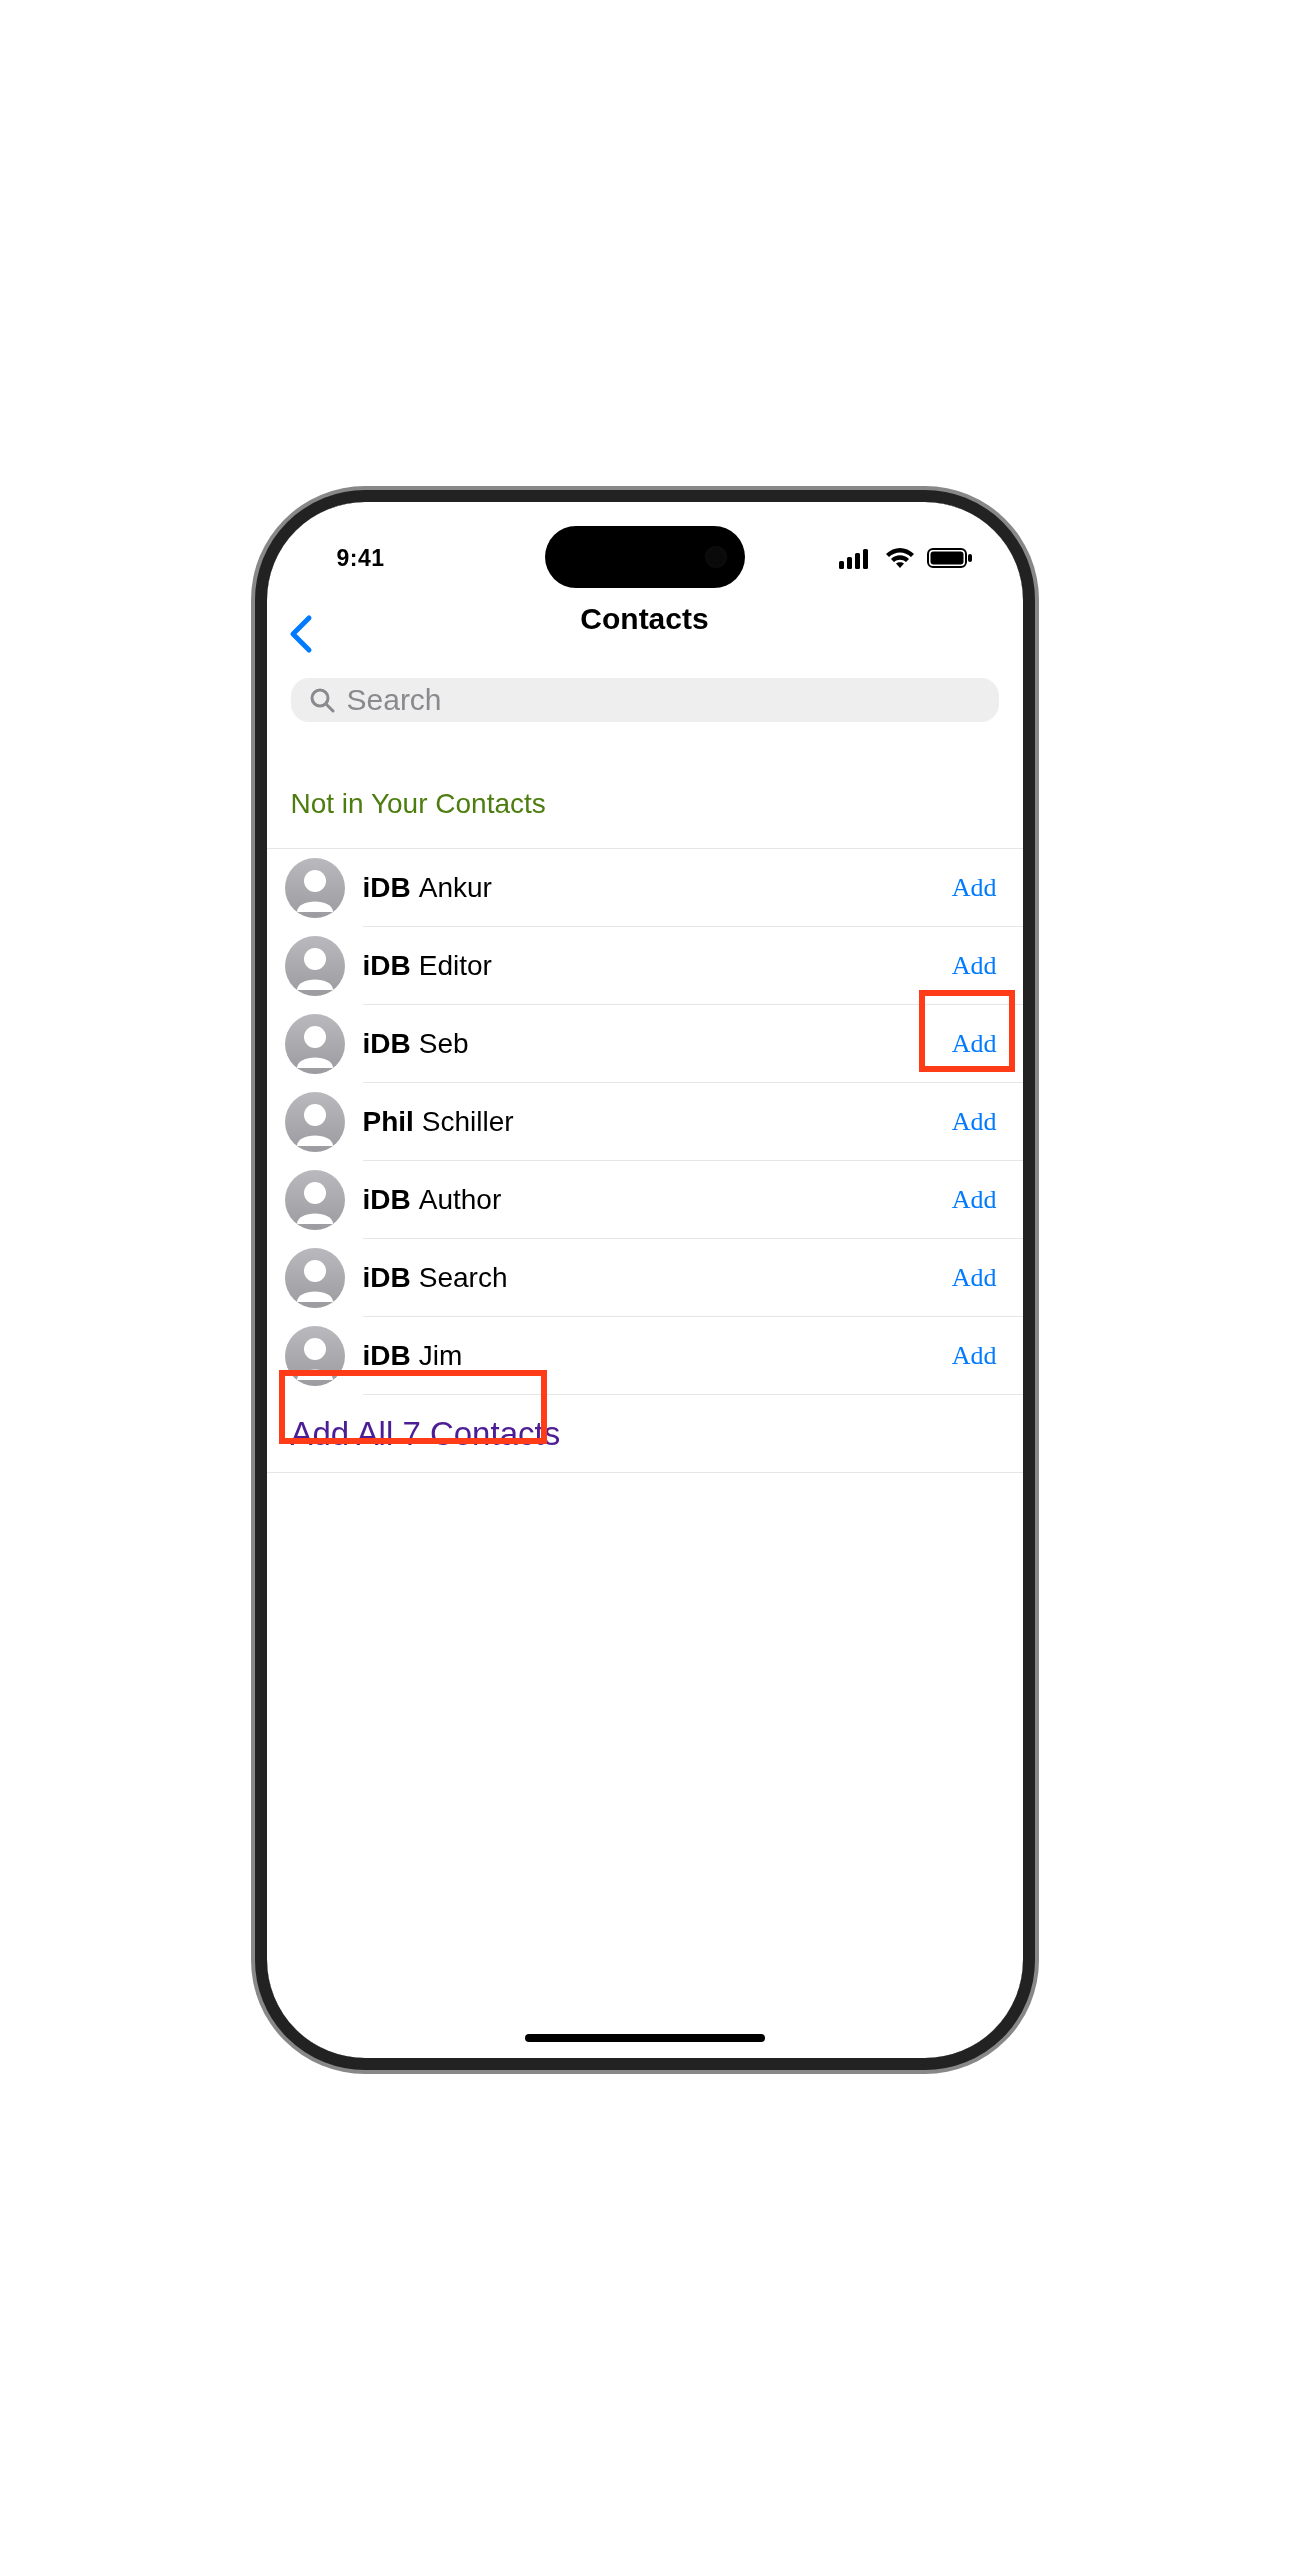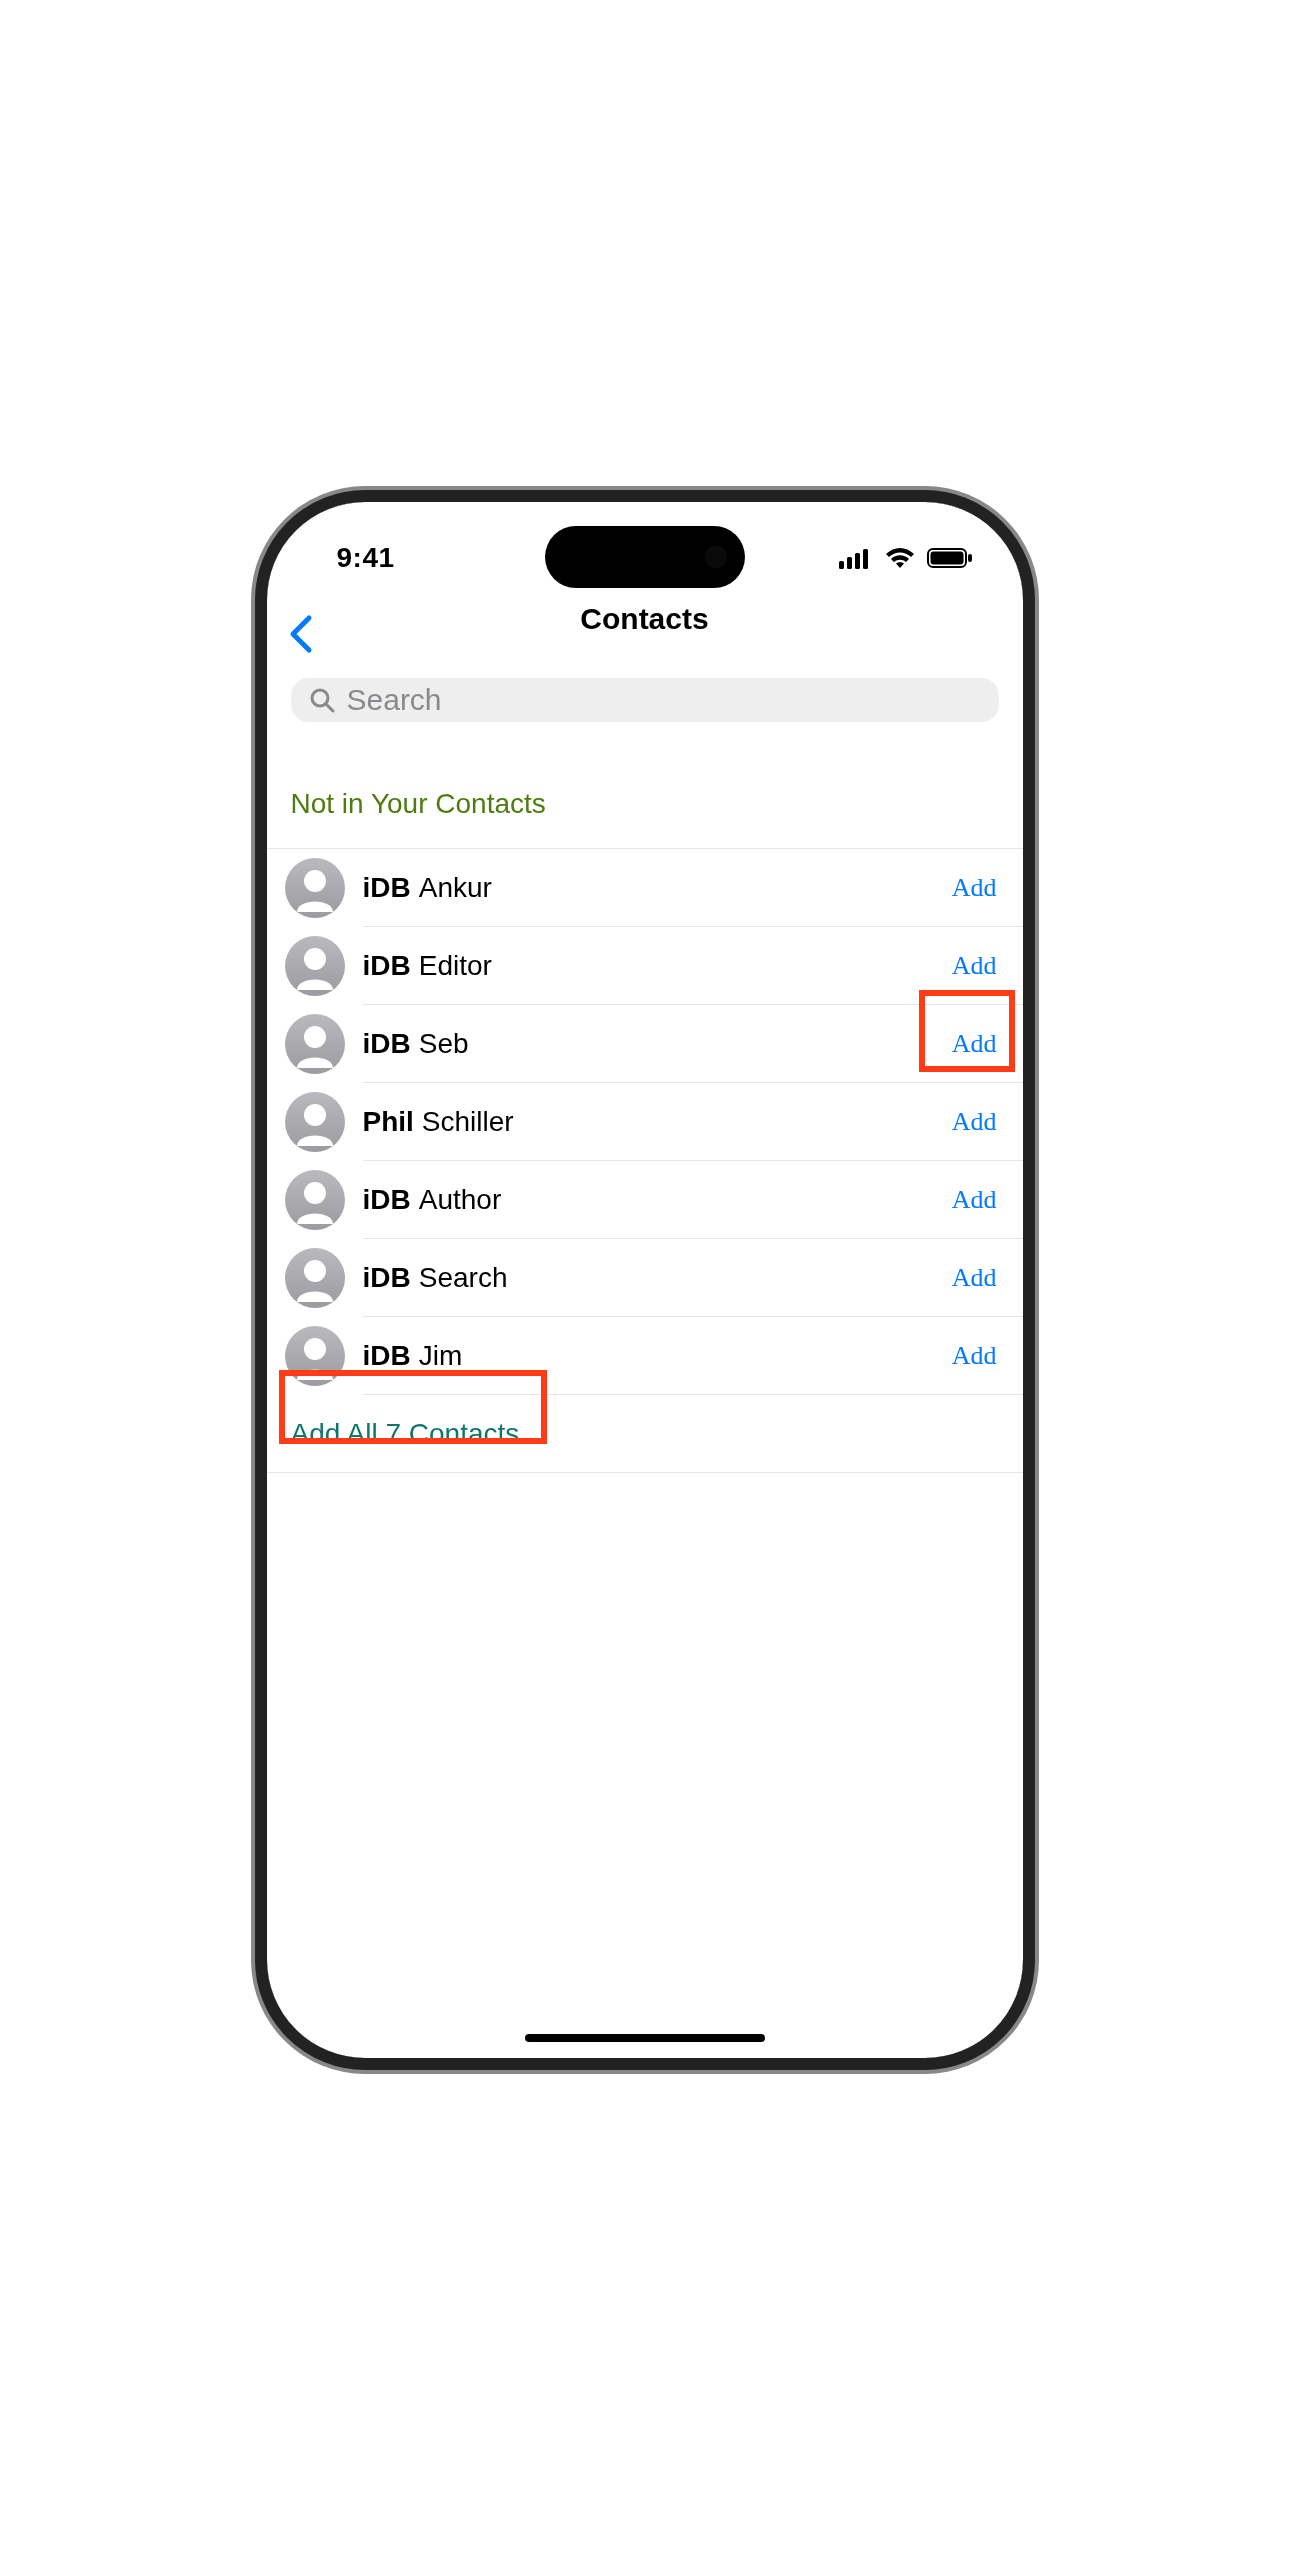--- a/index.html
+++ b/index.html
@@ -62,21 +62,21 @@
     background: #0a0a0a;
     border-radius: 50%;
     box-shadow: inset 0 0 4px #111;
   }
   .status-bar {
     height: 100px;
     padding-top: 12px;
     display: flex;
     justify-content: space-between;
     align-items: center;
-    font-size: 28px;
+    font-size: 23px;
     font-weight: 700;
     letter-spacing: 0.5px;
     text-align: center;
   }
   .status-left { padding-left: 70px; }
   .status-right {
     padding-right: 50px;
     display: flex;
     align-items: center;
     gap: 12px;
@@ -174,22 +174,22 @@
   }
   .footer-row {
     height: 78px;
     display: flex;
     align-items: center;
     padding-left: 24px;
     position: relative;
     border-bottom: 1px solid #e6e6e8;
   }
   .footer-link {
-    color: #0f766e;
-    font-size: 28px;
+    color: #4c1d95;
+    font-size: 33px;
     font-weight: 400;
     background: none;
     border: none;
     font-family: inherit;
     cursor: pointer;
   }
   .highlight-box {
     position: absolute;
     border: 6px solid #ff3b18;
     pointer-events: none;

